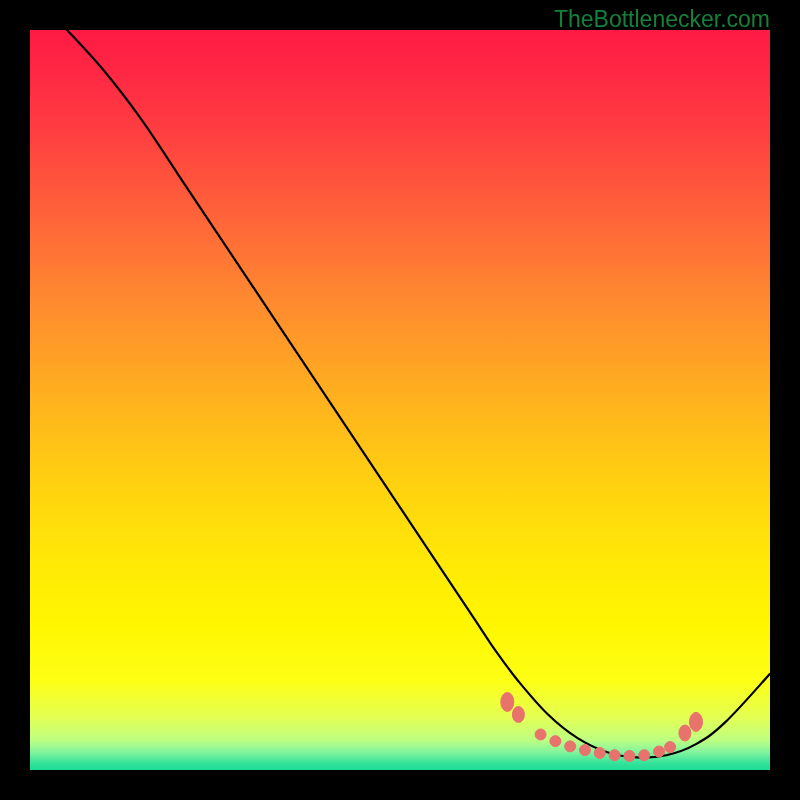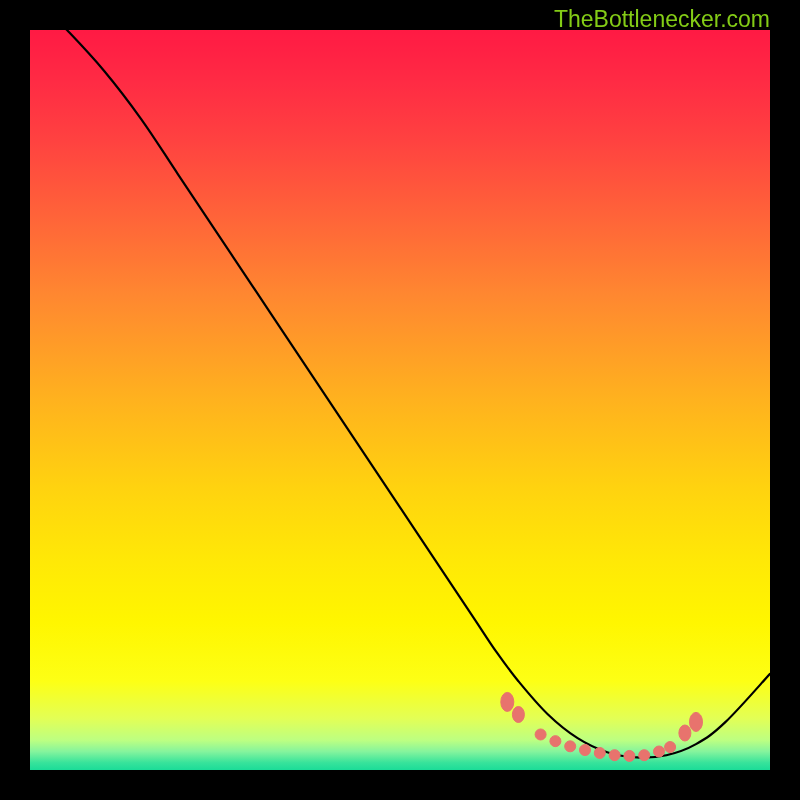--- a/index.html
+++ b/index.html
@@ -25,21 +25,21 @@
     width: 740px;
     height: 740px;
     overflow: hidden;
   }
   .attribution {
     position: absolute;
     top: 6px;
     right: 30px;
     font-family: Arial, Helvetica, sans-serif;
     font-size: 23px;
-    color: #84cc16;
+    color: #15803d;
     letter-spacing: 0px;
   }
 </style>
 </head>
 <body>
 
 <div class="frame">
   <div class="attribution">TheBottlenecker.com</div>
   <div class="plot">
     <svg id="plot-svg" width="740" height="740" viewBox="0 0 740 740" preserveAspectRatio="none">

